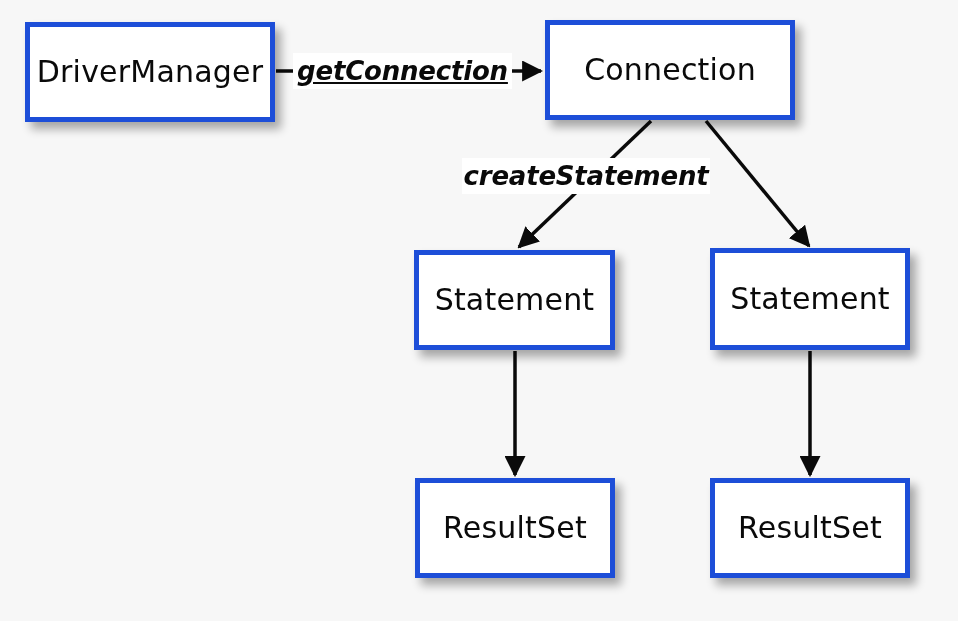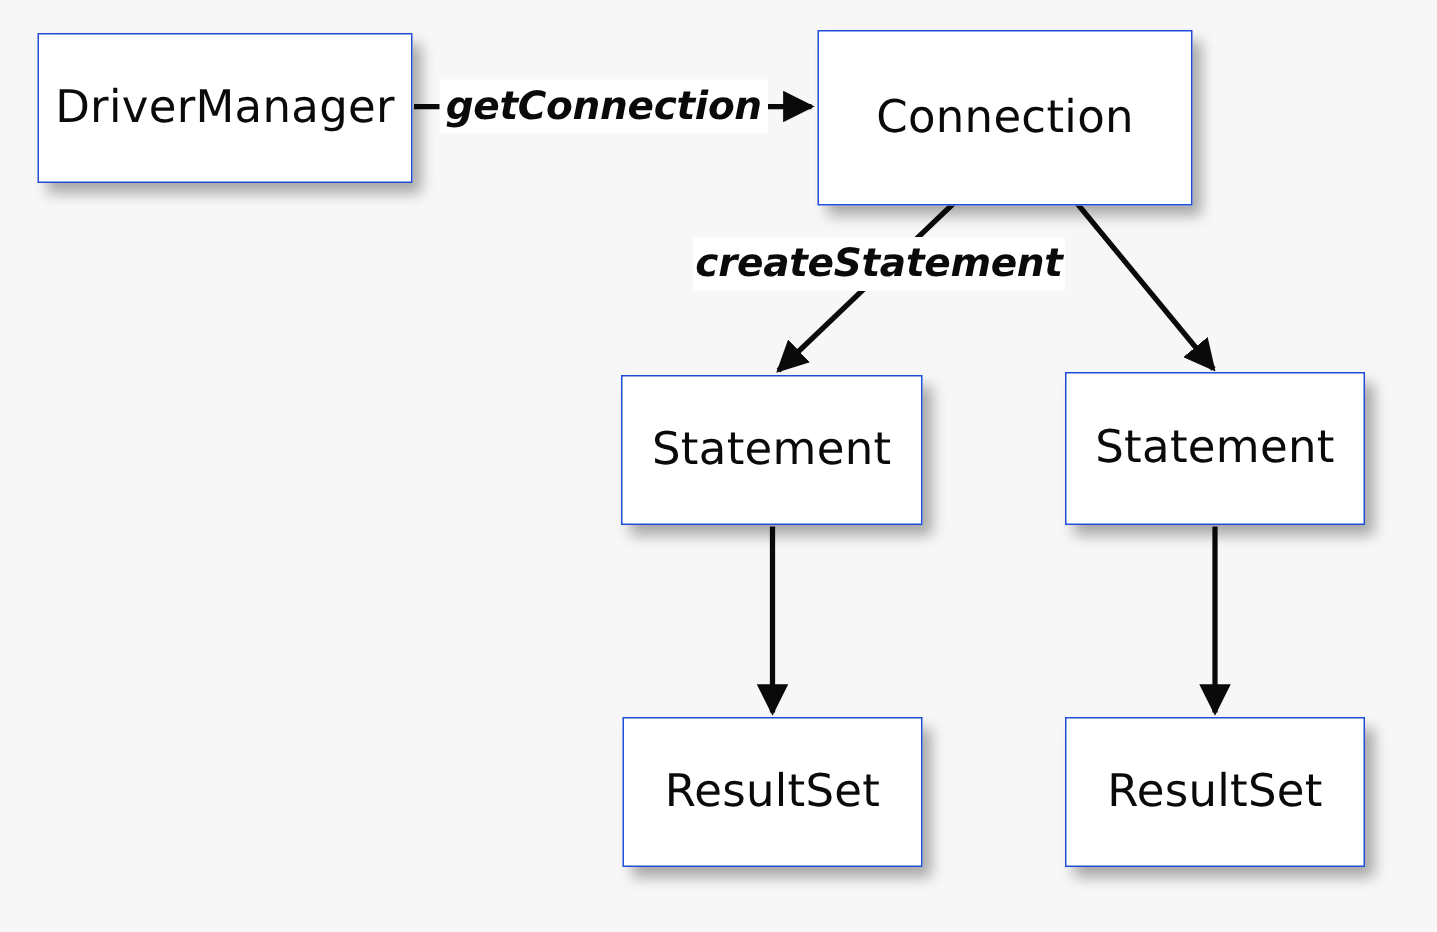--- a/index.html
+++ b/index.html
@@ -29,21 +29,21 @@
     height: 621px;
     z-index: 1;
     pointer-events: none;
   }
   
   .node-box {
     position: absolute;
     z-index: 3;
     box-sizing: border-box;
     background: #ffffff;
-    border: 1px solid #1d4ed8;
+    border: 5px solid #1d4ed8;
     display: flex;
     align-items: center;
     justify-content: center;
     box-shadow: 6px 7px 9px rgba(0,0,0,0.33);
   }
   .node-label {
     font-family: "DejaVu Sans", sans-serif;
     font-size: 30px;
     font-weight: 400;
     letter-spacing: 0.2px;
@@ -89,38 +89,38 @@
 
     <line x1="515" y1="351" x2="515" y2="475" stroke="#0a0a0a" stroke-width="3.5" marker-end="url(#arrowhead)"></line>
 
     <line x1="810" y1="351" x2="810" y2="475" stroke="#0a0a0a" stroke-width="3.5" marker-end="url(#arrowhead)"></line>
   </svg>
 
   <div class="node-box" style="left:25px; top:22px; width:250px; height:100px;">
     <span class="node-label">DriverManager</span>
   </div>
 
-  <div class="node-box" style="left:545px; top:20px; width:250px; height:117px;">
+  <div class="node-box" style="left:545px; top:20px; width:250px; height:100px;">
     <span class="node-label">Connection</span>
   </div>
 
   <div class="node-box" style="left:414px; top:250px; width:201px; height:100px;">
     <span class="node-label">Statement</span>
   </div>
 
   <div class="node-box" style="left:710px; top:248px; width:200px; height:102px;">
     <span class="node-label">Statement</span>
   </div>
 
   <div class="node-box" style="left:415px; top:478px; width:200px; height:100px;">
     <span class="node-label">ResultSet</span>
   </div>
 
   <div class="node-box" style="left:710px; top:478px; width:200px; height:100px;">
     <span class="node-label">ResultSet</span>
   </div>
 
-  <div class="edge-label" style="left:293px; top:53px; width:219px; height:36px;">getConnection</div>
+  <div class="edge-label" style="left:293px; top:53px; width:219px; height:36px;text-decoration:underline;">getConnection</div>
 
   <div class="edge-label" style="left:462px; top:158px; width:248px; height:36px;text-align:center;">createStatement</div>
 
 
 </div>
 
 </body></html>

